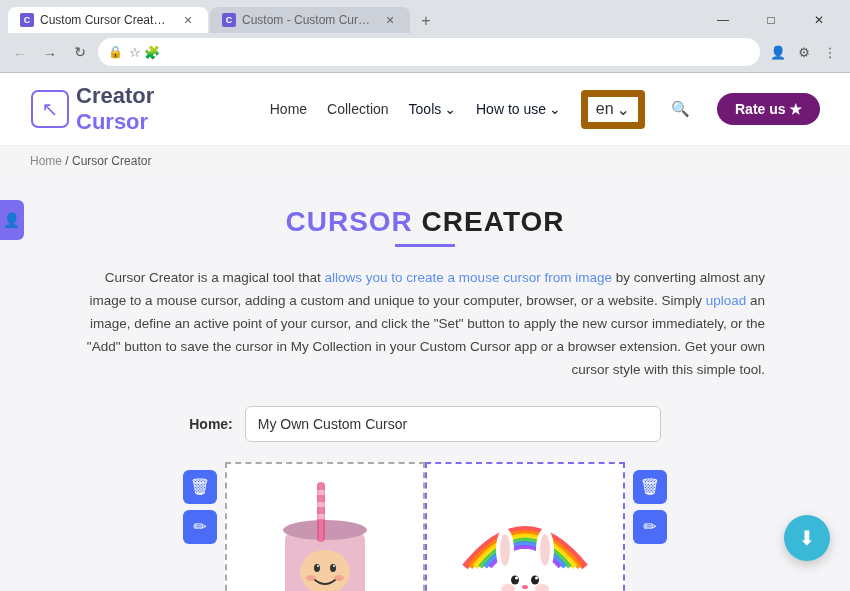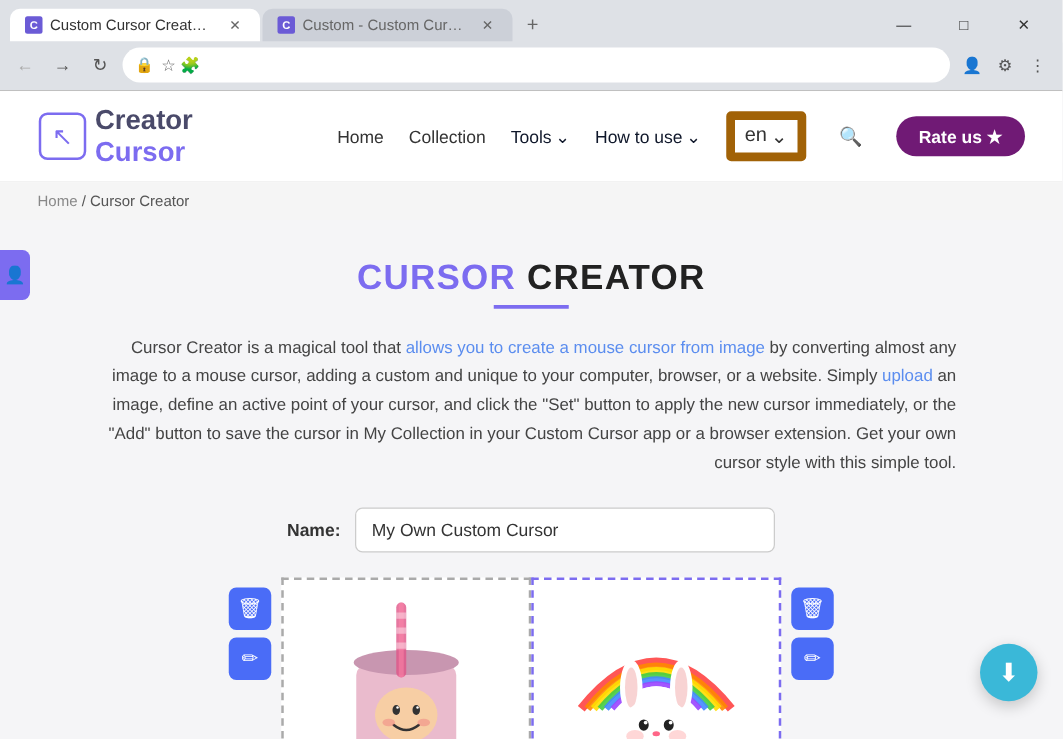--- a/index.html
+++ b/index.html
@@ -56,21 +56,21 @@
     .page-title { text-align: center; font-size: 28px; font-weight: bold; margin-bottom: 6px; letter-spacing: 1px; }
     .page-title .cursor-part { color: #7c6cf0; }
     .page-title .creator-part { color: #222; }
     .title-underline { width: 60px; height: 3px; background: #7c6cf0; margin: 0 auto 20px; }
     .description { text-align: right; font-size: 13.5px; color: #444; line-height: 1.7; max-width: 680px; margin: 0 auto 24px; }
     .description .highlight { color: #5b8def; }
 
     
     .name-row { display: flex; align-items: center; justify-content: center; gap: 12px; margin-bottom: 20px; }
     .name-label { font-size: 14px; font-weight: bold; color: #333; }
-    .name-input { width: 336px; height: 36px; border: 1.5px solid #ccc; border-radius: 6px; padding: 0 12px; font-size: 14px; color: #333; outline: none; }
+    .name-input { width: 416px; height: 36px; border: 1.5px solid #ccc; border-radius: 6px; padding: 0 12px; font-size: 14px; color: #333; outline: none; }
 
     
     .cursor-editor { display: flex; align-items: flex-start; justify-content: center; gap: 0; margin-bottom: 18px; position: relative; }
     .cursor-slot { width: 200px; height: 180px; border: 2px dashed #aaa; background: white; position: relative; display: flex; align-items: center; justify-content: center; }
     .cursor-slot.active { border-color: #7c6cf0; border-style: dashed; }
     .cursor-slot-controls { display: flex; flex-direction: column; gap: 6px; padding: 8px; }
     .slot-btn { width: 34px; height: 34px; border: none; border-radius: 6px; background: #4a6cf7; color: white; cursor: pointer; display: flex; align-items: center; justify-content: center; font-size: 16px; }
 
     
     .download-fab { position: fixed; bottom: 30px; right: 20px; width: 46px; height: 46px; background: #3ab8d8; border-radius: 50%; display: flex; align-items: center; justify-content: center; color: white; font-size: 20px; cursor: pointer; box-shadow: 0 4px 12px rgba(0,0,0,0.2); }
@@ -174,21 +174,21 @@
     <div class="page-title">
       <span class="cursor-part">CURSOR</span><span class="creator-part"> CREATOR</span>
     </div>
     <div class="title-underline"></div>
 
     <p class="description">
       Cursor Creator is a magical tool that <span class="highlight">allows you to create a mouse cursor from image</span> by converting almost any image to a mouse cursor, adding a custom and unique to your computer, browser, or a website. Simply <span class="highlight">upload</span> an image, define an active point of your cursor, and click the "Set" button to apply the new cursor immediately, or the "Add" button to save the cursor in My Collection in your Custom Cursor app or a browser extension. Get your own cursor style with this simple tool.
     </p>
 
     <div class="name-row">
-      <label class="name-label">Name:</label>
+      <label class="name-label">Home:</label>
       <input class="name-input" type="text" value="My Own Custom Cursor" style="">
     </div>
 
     <div class="cursor-editor">
 
       <div class="cursor-slot-controls">
         <button class="slot-btn" title="Delete">🗑</button>
         <button class="slot-btn" title="Edit">✏</button>
       </div>
 

